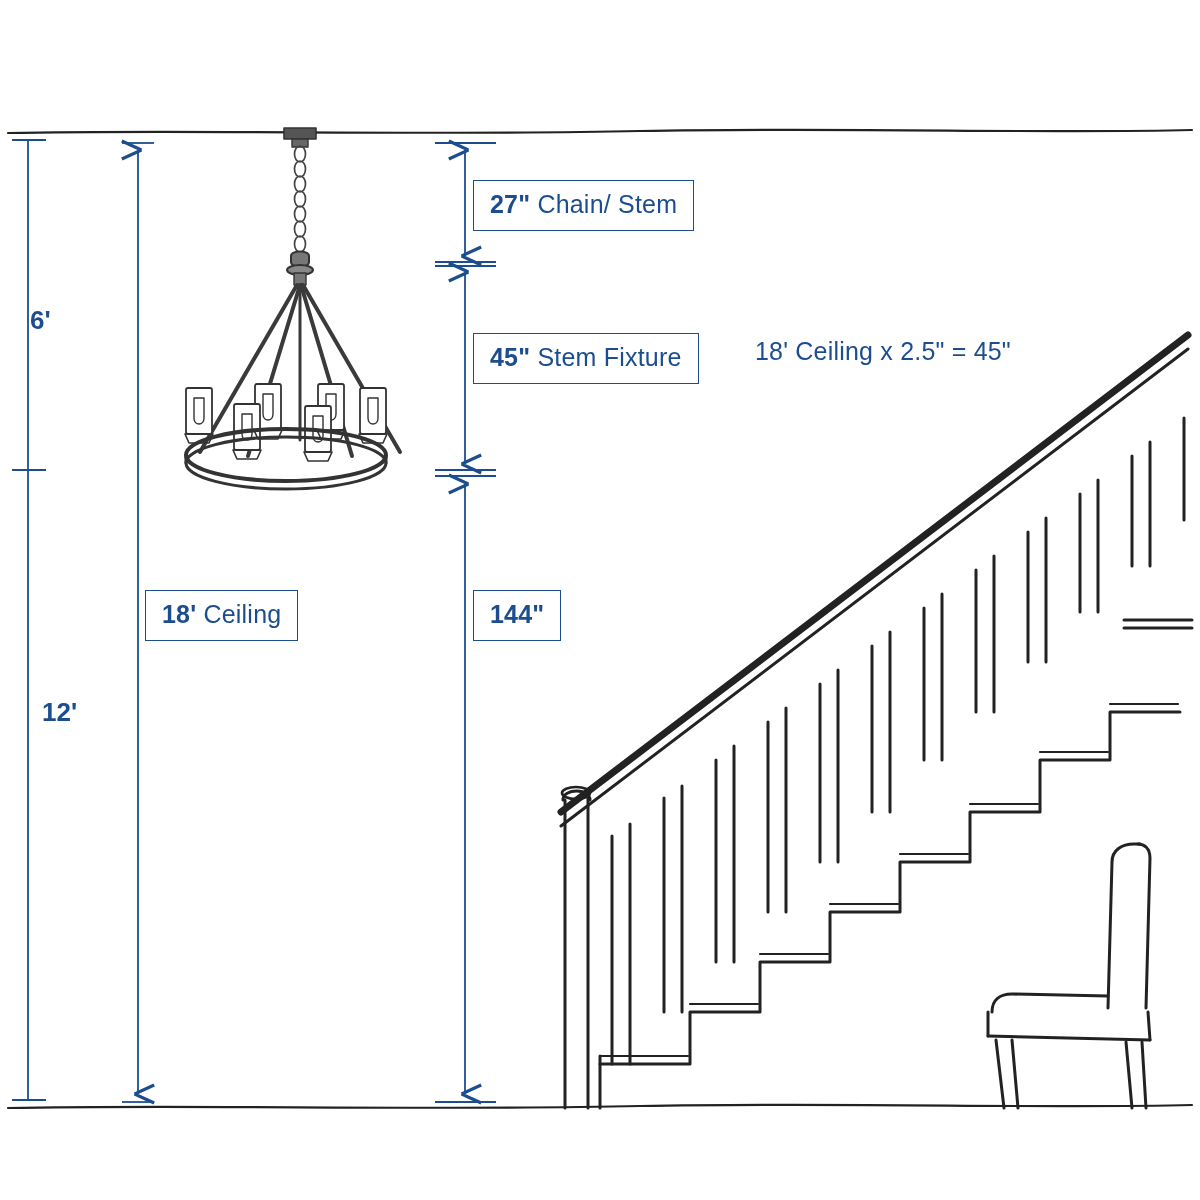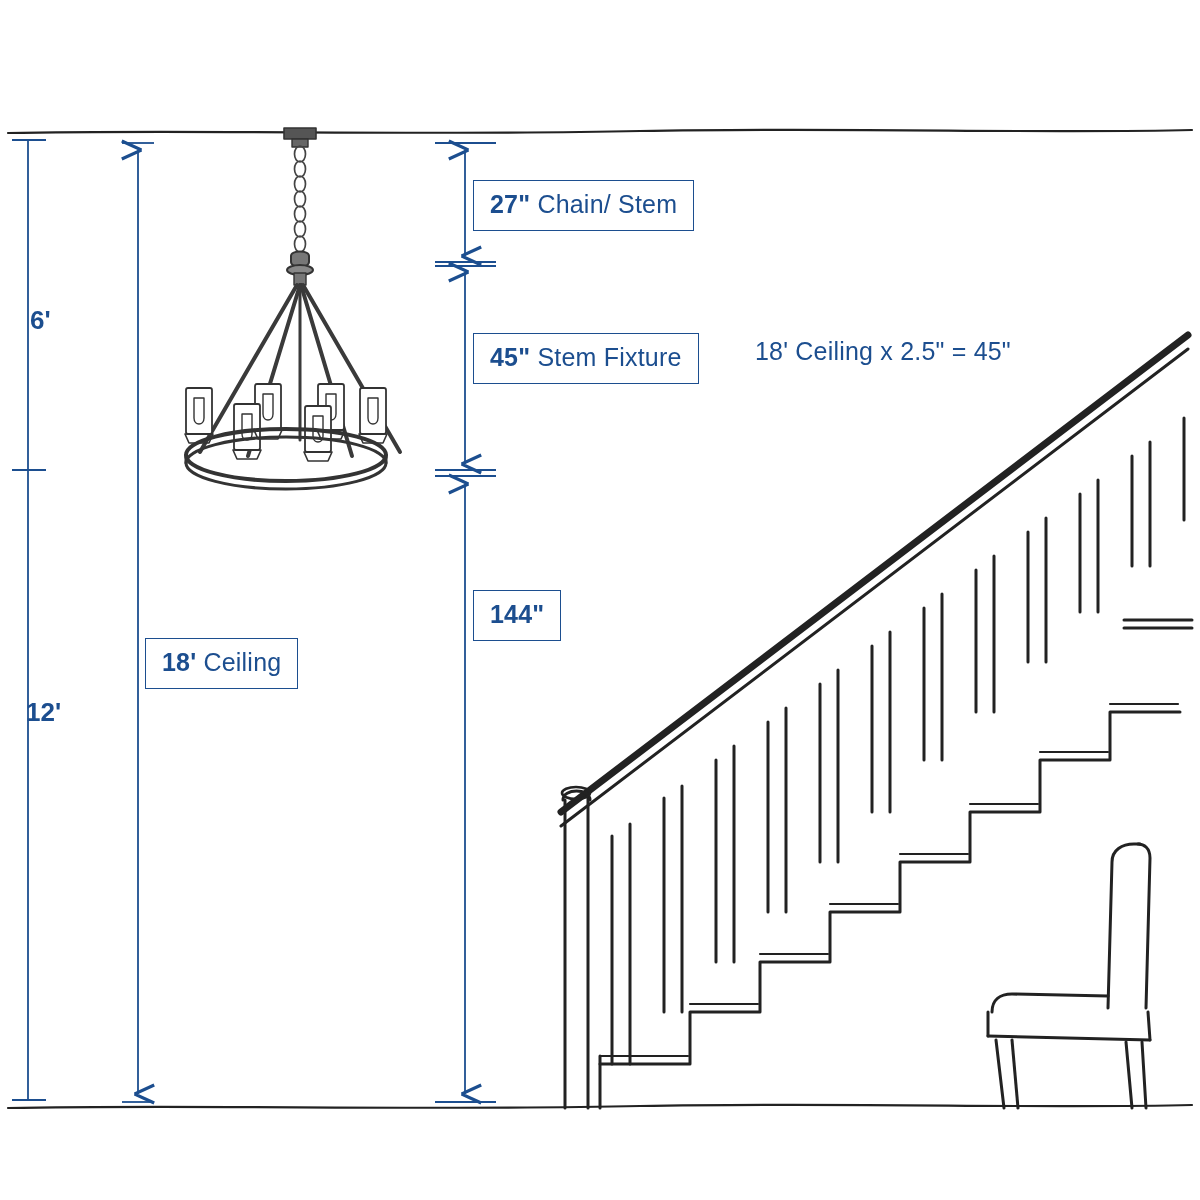--- a/index.html
+++ b/index.html
@@ -234,33 +234,33 @@
       <path d="M 435 266 L 496 266"></path>
       <path d="M 435 470 L 496 470"></path>
 
       <path d="M 465 484 L 465 1094" marker-start="url(#arrUp)" marker-end="url(#arrDown)"></path>
       <path d="M 435 476 L 496 476"></path>
       <path d="M 435 1102 L 496 1102"></path>
     </g>
   </svg>
 
   <div class="axis-label" style="left:30px; top:305px;">6'</div>
-  <div class="axis-label" style="left:26px; top:697px;">12'</div>
+  <div class="axis-label" style="left:42px; top:697px;">12'</div>
 
   <div class="label-box" style="left:473px; top:180px;">
     <span class="num">27"</span><span> Chain/ Stem</span>
   </div>
 
   <div class="label-box" style="left:473px; top:333px;">
     <span class="num">45"</span><span> Stem Fixture</span>
   </div>
 
   <div class="plain-label" style="left:755px; top:337px;">18' Ceiling x 2.5" = 45"</div>
 
-  <div class="label-box" style="left:145px; top:590px;margin-top:48px;">
+  <div class="label-box" style="left:145px; top:590px;">
     <span class="num">18'</span><span> Ceiling</span>
   </div>
 
   <div class="label-box" style="left:473px; top:590px;">
     <span class="num">144"</span><span></span>
   </div>
 
 </div>
 
 </body></html>

